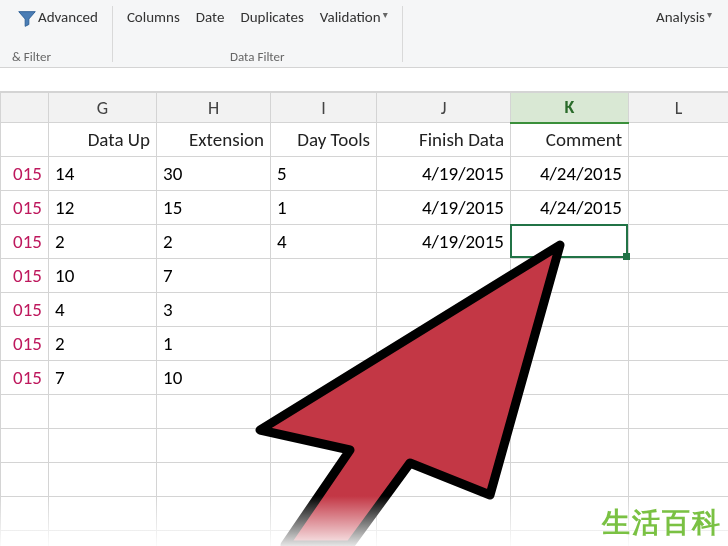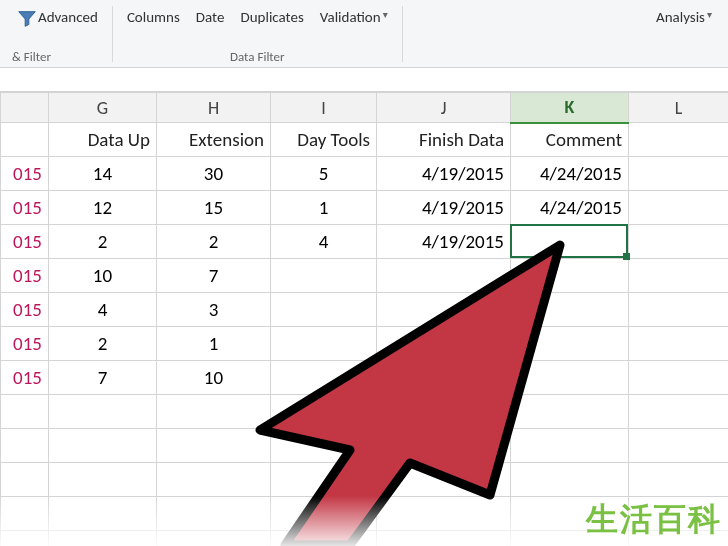--- a/index.html
+++ b/index.html
@@ -92,21 +92,21 @@
     border-bottom: 2px solid #3a8f3a;
   }
   col.c-partial { width: 48px; }
   col.c-g { width: 108px; }
   col.c-h { width: 114px; }
   col.c-i { width: 106px; }
   col.c-j { width: 134px; }
   col.c-k { width: 118px; }
   col.c-l { width: 100px; }
 
-  td.num { text-align: center; }
+  td.num { text-align: left; }
   td.txt-right { text-align: right; }
   td.hdr-cell { text-align: right; font-size: 19px; color: #222; }
   td.partial { text-align: right; color: #be185d; }
 
   
   .active-cell-outline {
     position: absolute;
     border: 2px solid #217346;
     pointer-events: none;
   }
@@ -127,21 +127,21 @@
 
   
   .watermark {
     position: absolute;
     right: 6px;
     bottom: 4px;
     text-align: right;
     pointer-events: none;
   }
   .watermark .wm-top {
-    font-size: 32px;
+    font-size: 28px;
     font-weight: bold;
     color: #7ac143;
     text-shadow: 0 0 2px #fff;
     letter-spacing: 2px;
   }
   .watermark .wm-url {
     font-size: 15px;
     color: #7ac143;
   }
 

